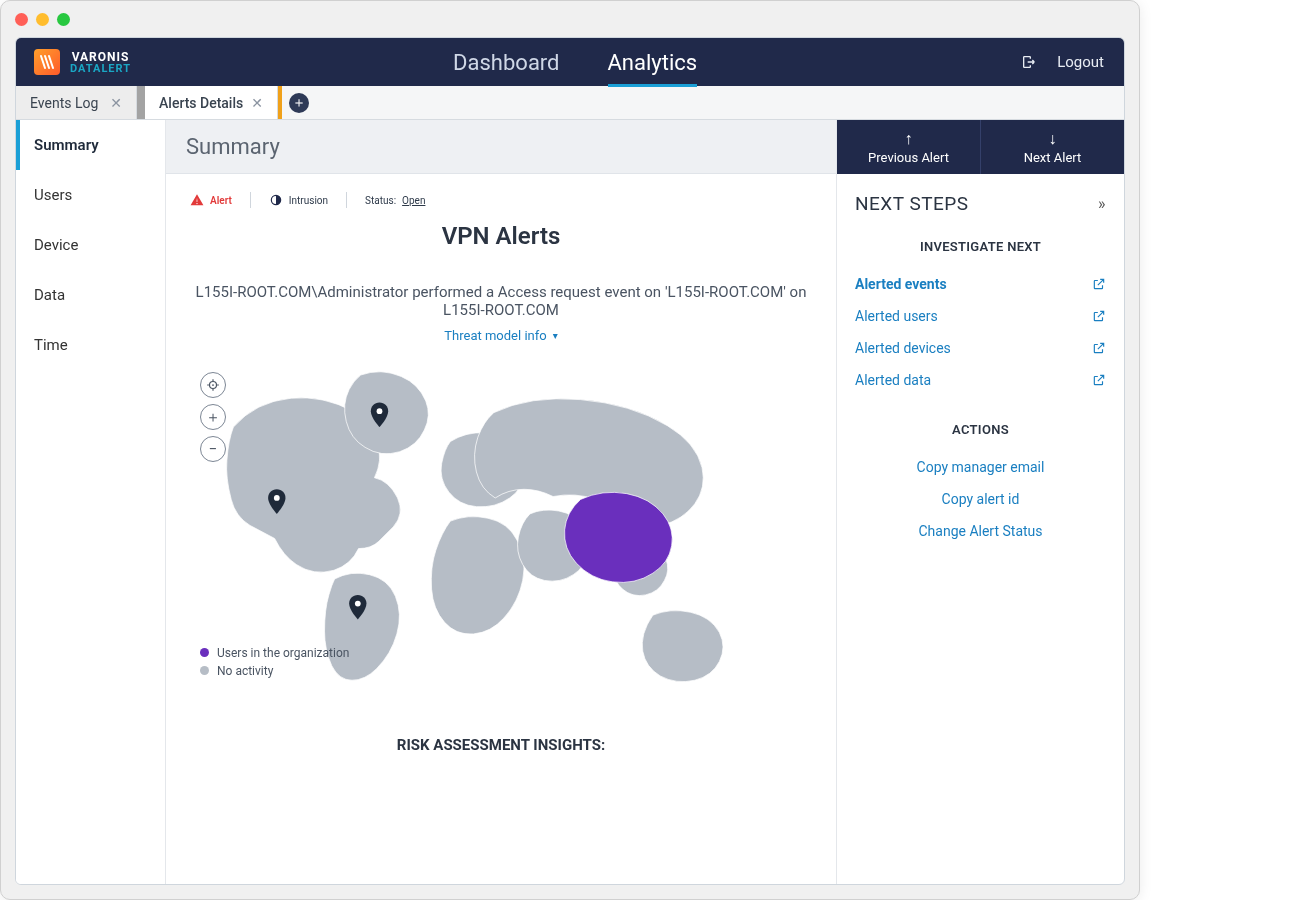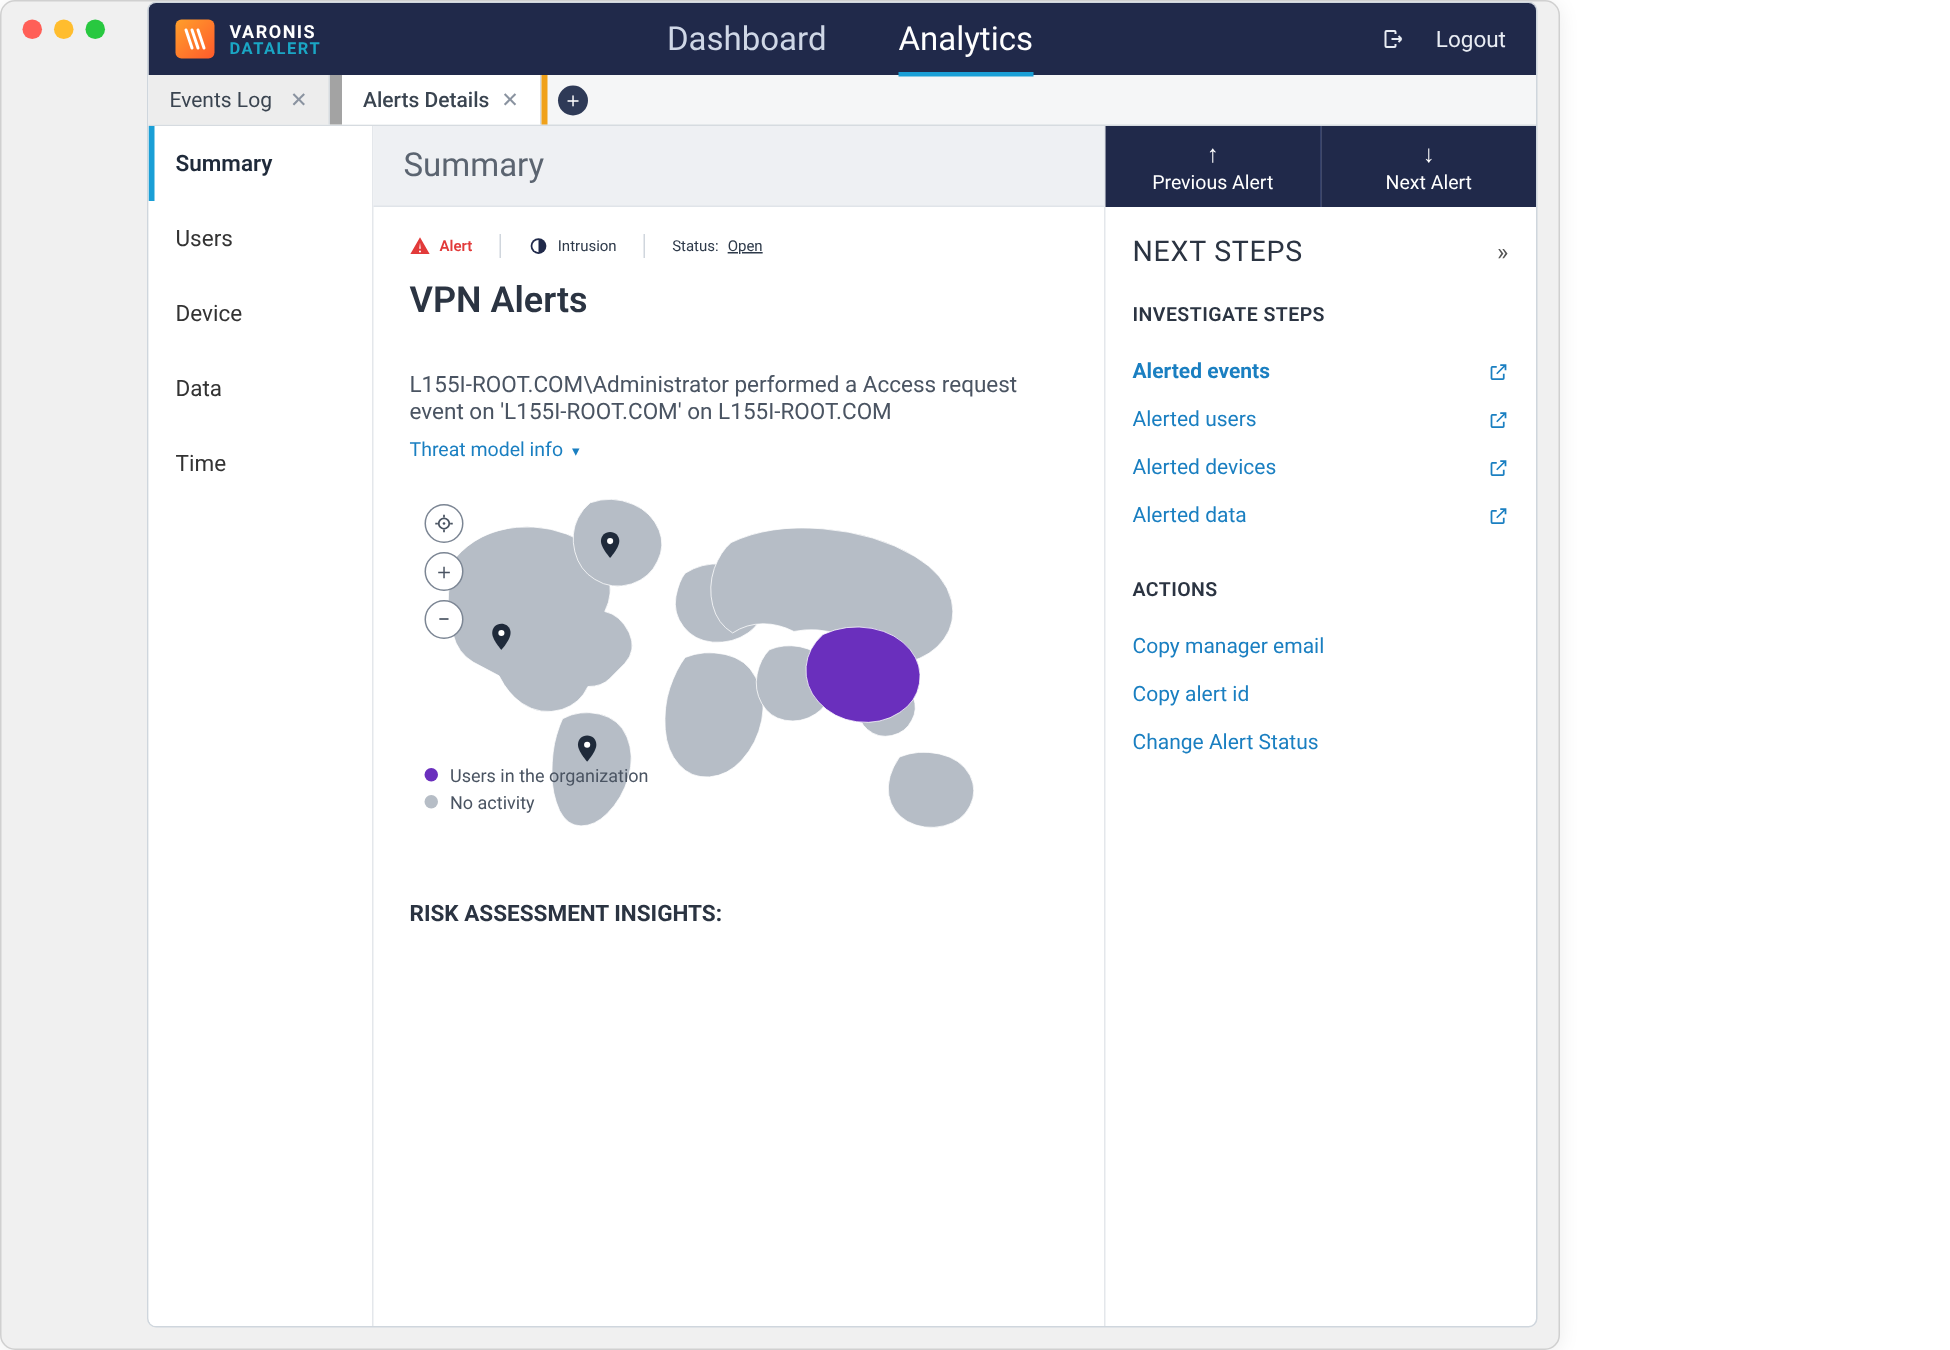--- a/index.html
+++ b/index.html
@@ -1,17 +1,17 @@
 <!DOCTYPE html>
 <html><head>
 <meta charset="utf-8">
 <style>
   * { box-sizing: border-box; margin: 0; padding: 0; }
   body { font-family: -apple-system, BlinkMacSystemFont, "Segoe UI", Roboto, Helvetica, Arial, sans-serif; background:#fff; }
-  .mac-window { width:1040px; height:900px; background:#f0f0f0; border-radius:10px; border:1px solid #d0d0d0; position:relative; overflow:hidden; display:flex; flex-direction:row; box-shadow:0 2px 14px rgba(0,0,0,.08);}
+  .mac-window { width:1140px; height:900px; background:#f0f0f0; border-radius:10px; border:1px solid #d0d0d0; position:relative; overflow:hidden; display:flex; flex-direction:column; box-shadow:0 2px 14px rgba(0,0,0,.08);text-align:center;}
   .titlebar { height:36px; display:flex; align-items:center; padding:0 14px; gap:8px; }
   .tl-btn { width:13px; height:13px; border-radius:50%; }
   .tl-close { background:#ff5f57; }
   .tl-min { background:#ffbd2e; }
   .tl-max { background:#28c840; }
 
   .app { flex:1; background:#fff; margin:0 14px 14px 14px; border-radius:6px; border:1px solid #cfd6dd; display:flex; flex-direction:column; overflow:hidden; }
 
   .topbar { height:48px; background:#20294a; display:flex; align-items:stretch; color:#fff; }
   .logo { display:flex; align-items:center; gap:10px; padding:0 18px; }
@@ -257,21 +257,21 @@
               <span>Next Alert</span>
             </div>
           </div>
 
           <div class="next-steps">
             <div class="ns-title">
               <span>NEXT STEPS</span>
               <span class="ns-chevrons">»</span>
             </div>
 
-            <div class="ns-section-title">INVESTIGATE STEPS</div>
+            <div class="ns-section-title">INVESTIGATE NEXT</div>
 
             <div class="ns-link strong">
               <span>Alerted events</span>
               <svg class="open-icon" viewBox="0 0 24 24">
                   <path fill="none" stroke="#1a7fc1" stroke-width="2" d="M14 4h6v6M20 4 10 14M18 14v5a1 1 0 0 1-1 1H5a1 1 0 0 1-1-1V7a1 1 0 0 1 1-1h5"></path>
                 </svg>
             </div>
             <div class="ns-link">
               <span>Alerted users</span>
               <svg class="open-icon" viewBox="0 0 24 24">

